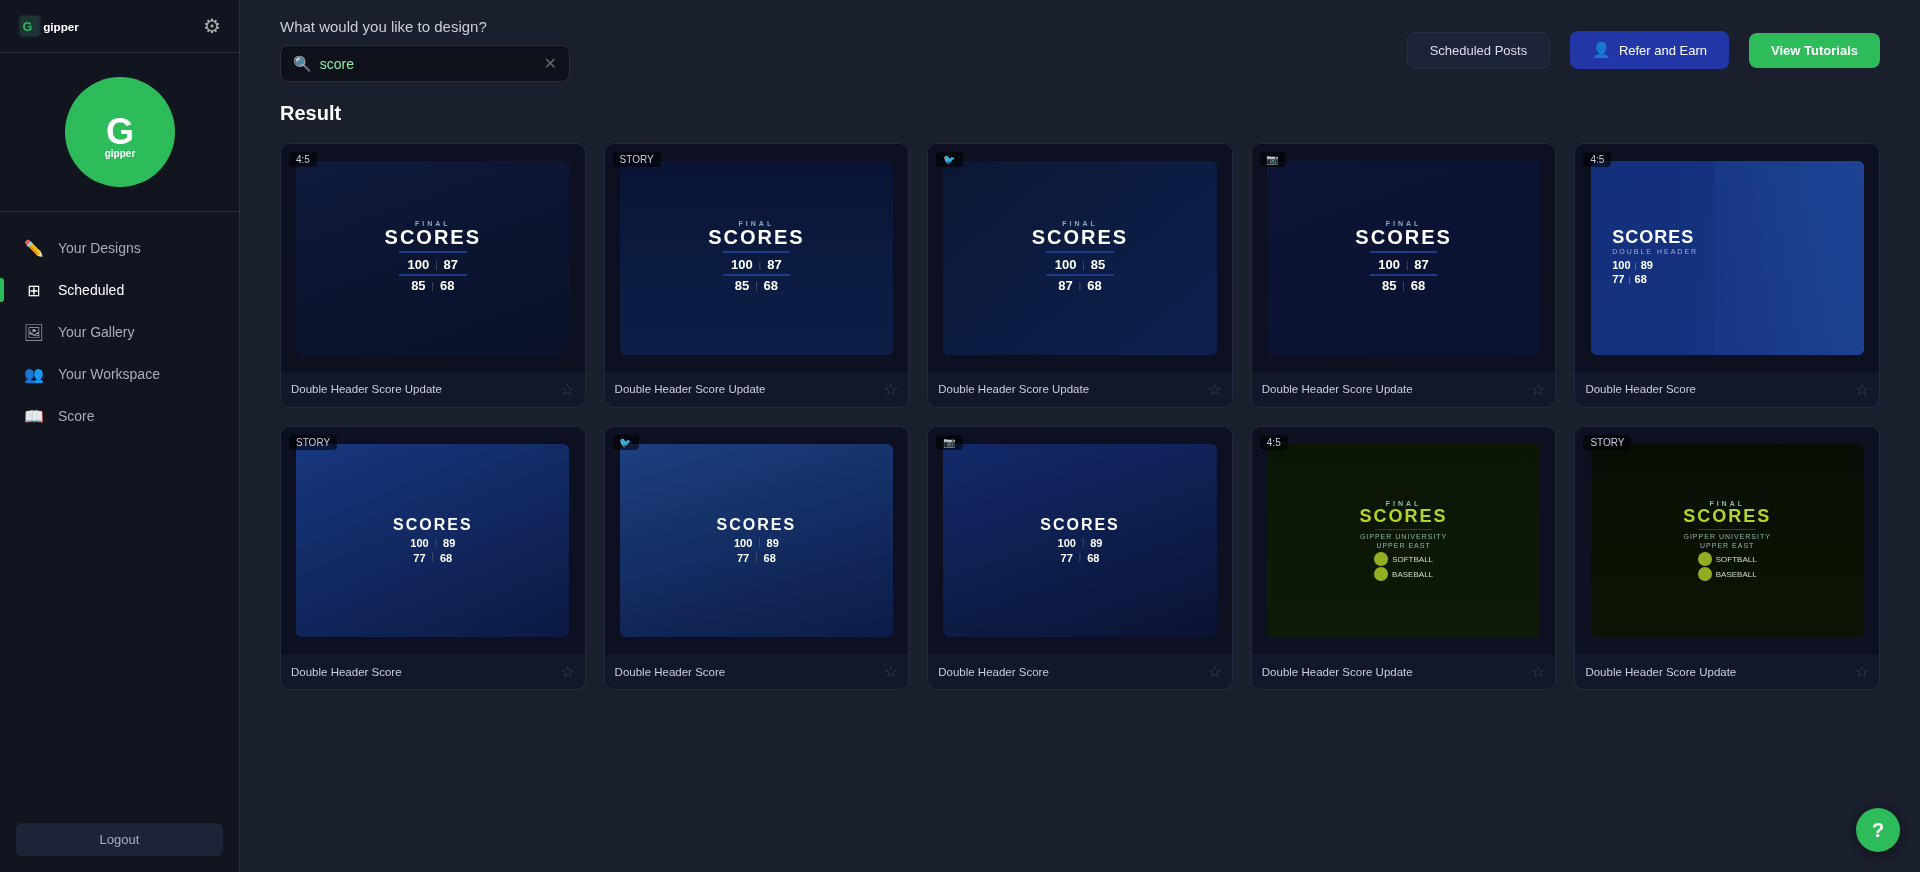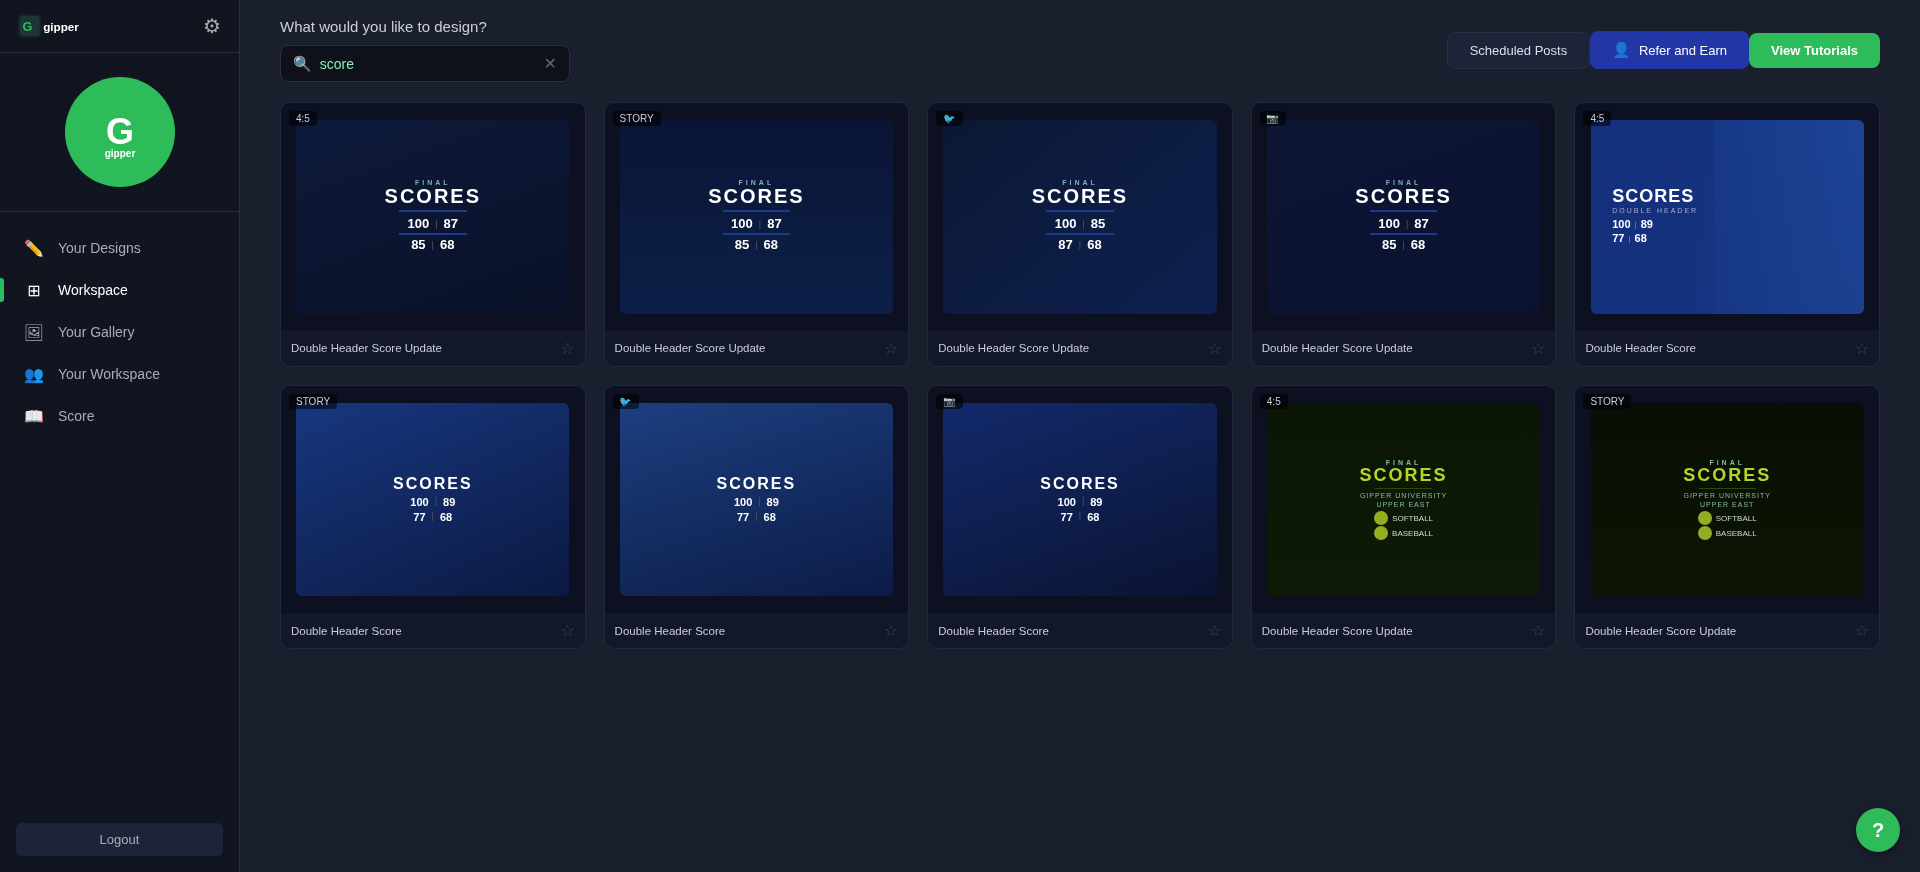--- a/index.html
+++ b/index.html
@@ -163,21 +163,21 @@
       border: none;
       outline: none;
       color: #86efac;
       font-size: 14px;
       flex: 1;
     }
     .search-icon-char { color: #667; font-size: 15px; }
     .clear-btn { background: none; border: none; color: #667; cursor: pointer; font-size: 16px; }
     .top-actions {
       display: flex;
-      gap: 0;
+      gap: 20px;
       align-items: center;
     }
     .scheduled-btn {
       background: #1e2438;
       border: 1.5px solid #2a2f40;
       border-radius: 8px;
       color: #dde;
       padding: 10px 22px;
       font-size: 13px;
       cursor: pointer;
@@ -331,21 +331,21 @@
 
   <div class="sidebar-divider"></div>
 
   <nav class="nav-menu">
     <div class="nav-item">
       <span class="nav-icon">✏️</span>
       <span>Your Designs</span>
     </div>
     <div class="nav-item active">
       <span class="nav-icon">⊞</span>
-      <span>Workspace</span>
+      <span>Scheduled</span>
     </div>
     <div class="nav-item">
       <span class="nav-icon">🖼</span>
       <span>Your Gallery</span>
     </div>
     <div class="nav-item">
       <span class="nav-icon">👥</span>
       <span>Your Workspace</span>
     </div>
     <div class="nav-item">
@@ -373,20 +373,21 @@
       <button class="scheduled-btn">Scheduled Posts</button>
       <button class="refer-btn">
         <span class="person-icon">👤</span>
         <span>Refer and Earn</span>
       </button>
       <button class="tutorials-btn">View Tutorials</button>
     </div>
   </div>
 
   <div class="results-area">
+    <div class="results-title">Result</div>
 
     <div class="templates-grid">
 
       <div class="template-card">
         <div class="card-image-area">
           <div class="card-badge">4:5</div>
           <div class="card-image-inner">
             <div class="tmpl-bg tmpl-dark-blue">
               <div style="text-align:center;padding:4px 0;">
                 <div style="font-size:7px;color:#8ab;letter-spacing:3px;font-weight:600;text-transform:uppercase;">FINAL</div>

